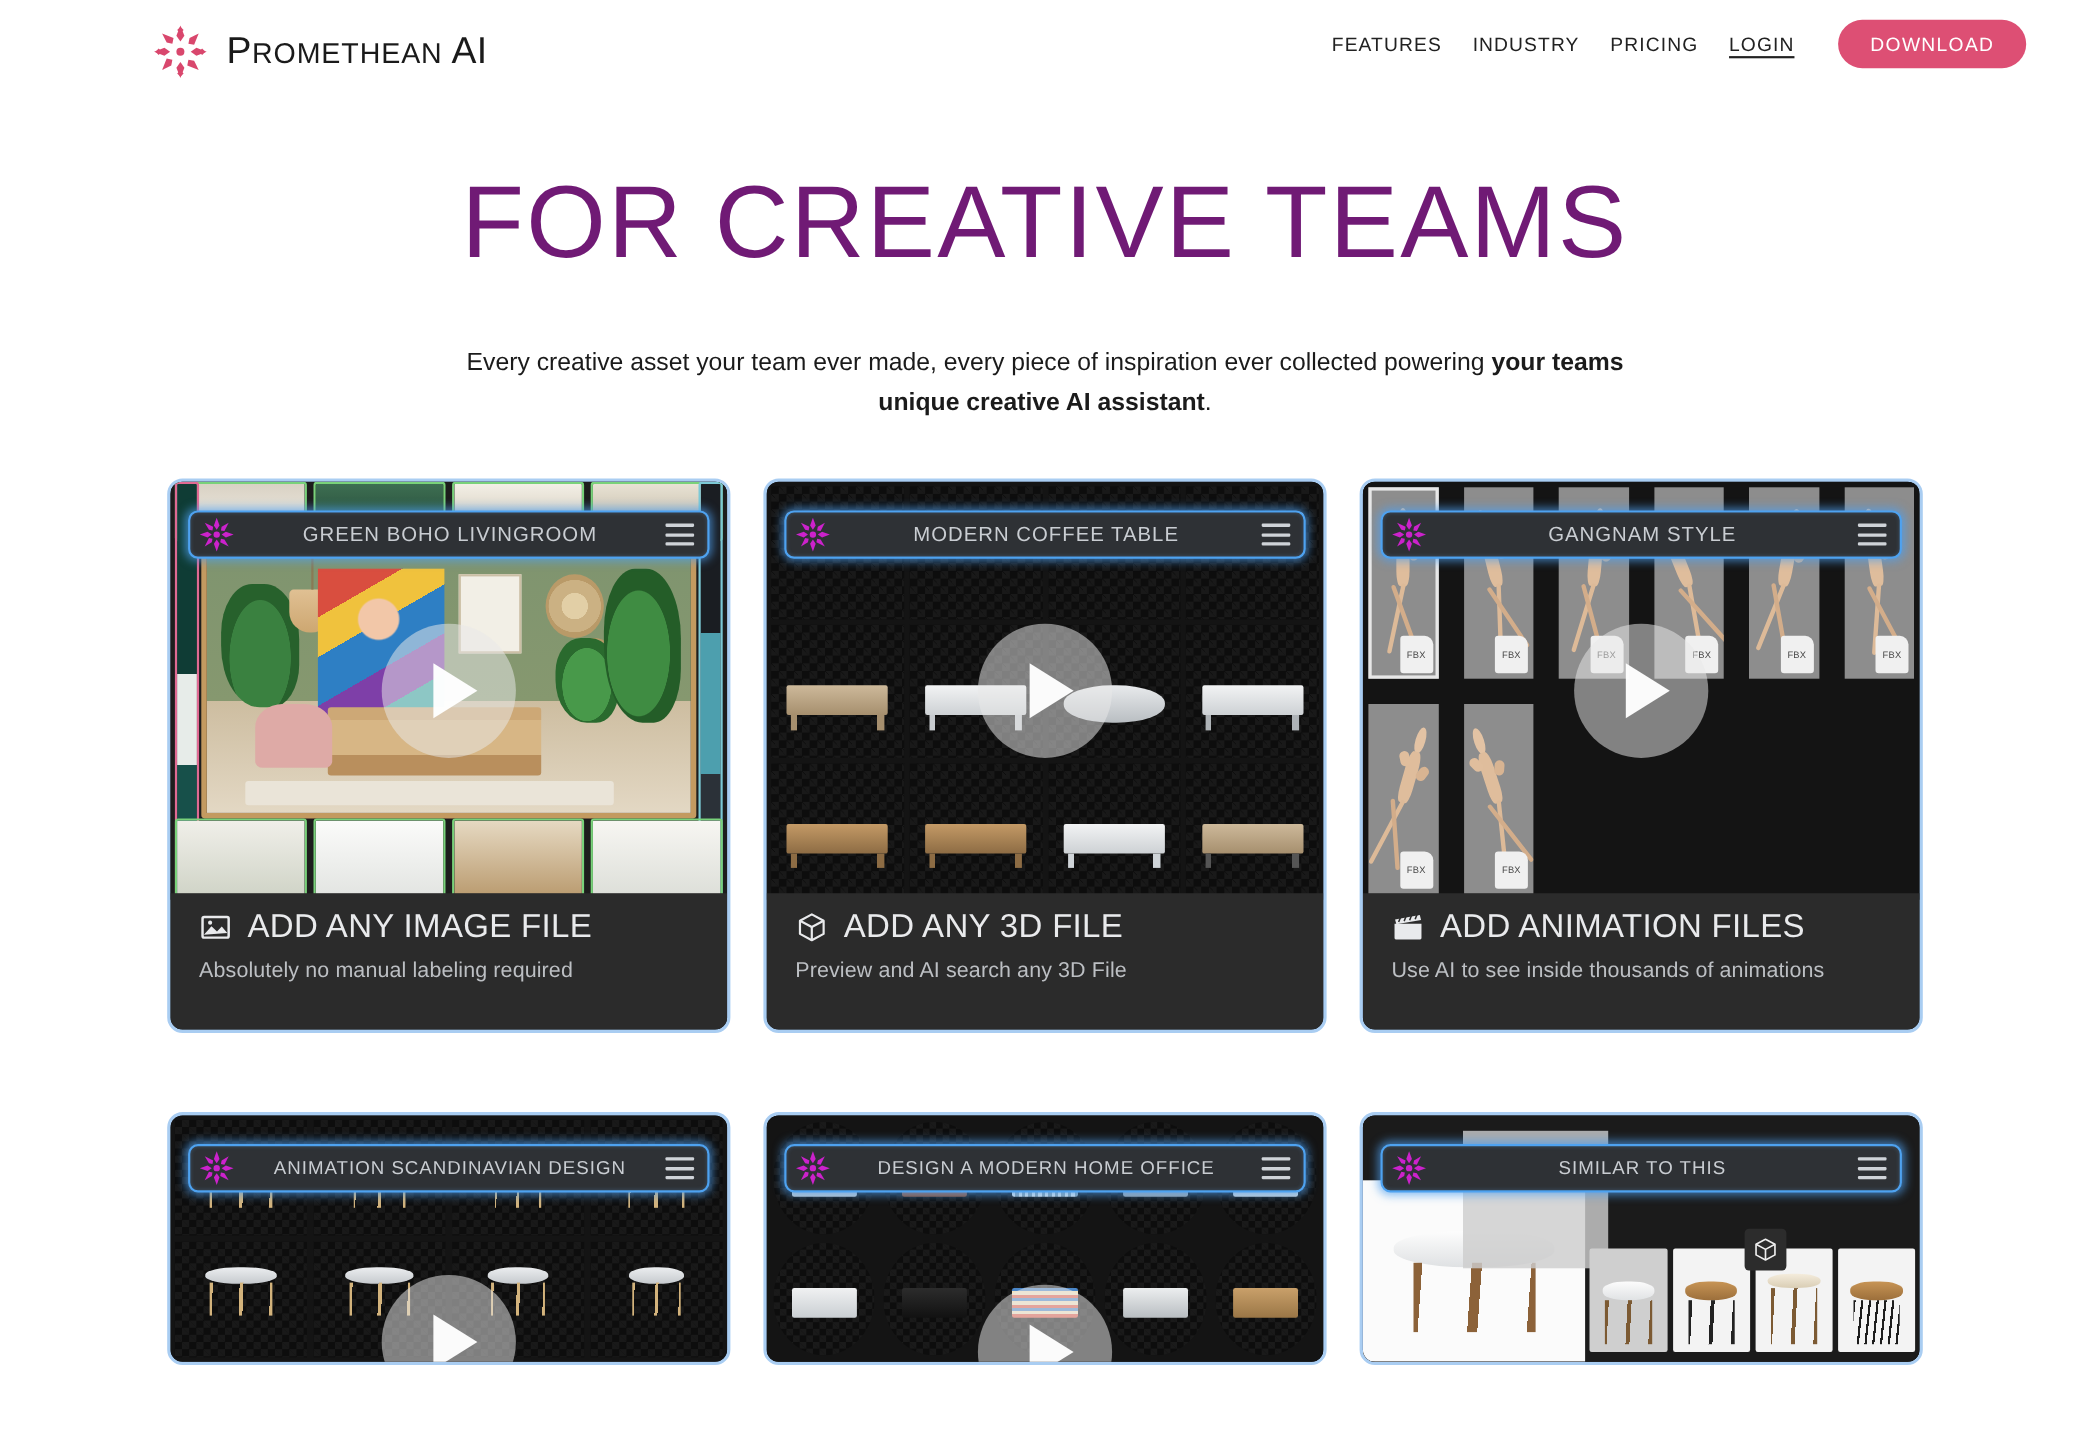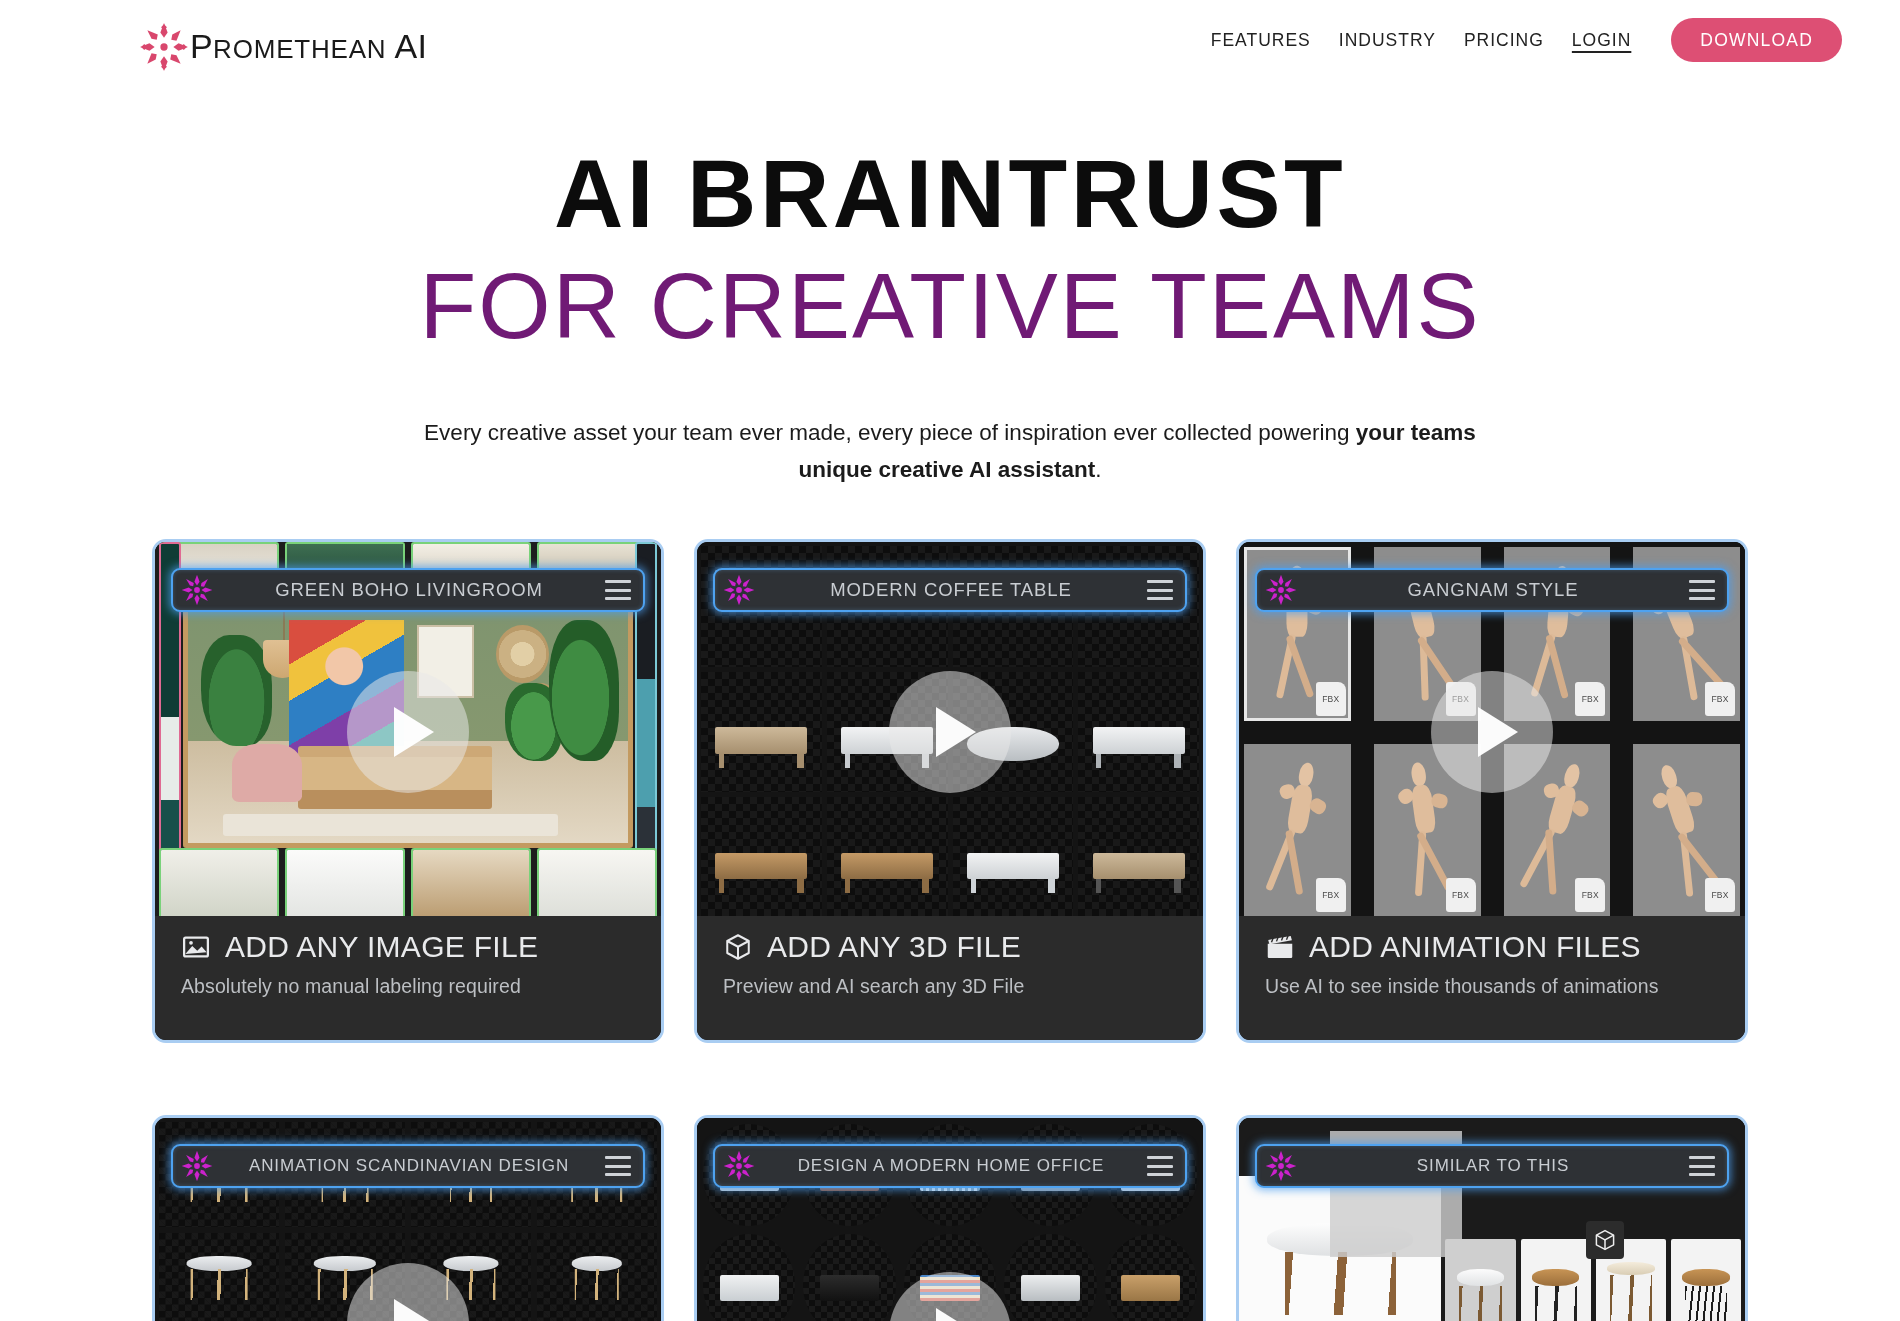--- a/index.html
+++ b/index.html
@@ -19,20 +19,21 @@
     width: 1900px;
     height: 80px;
     display: flex;
     align-items: center;
     padding: 0 58px 0 138px;
   }
 
   .brand {
     display: flex;
     align-items: center;
+    gap: 16px;
     cursor: pointer;
     margin-top: 13px;
   }
 
   .brand-mark {
     width: 52px;
     height: 52px;
     position: relative;
     flex: 0 0 auto;
   }
@@ -291,21 +292,21 @@
   .f-tan  { background: linear-gradient(180deg,#cdb99a,#a68f6e); border-radius:2px; }
   .f-wht  { background: linear-gradient(180deg,#f2f3f4,#cdd1d4); border-radius:2px; }
   .f-wood { background: linear-gradient(180deg,#c49a66,#8d6c44); border-radius:2px; }
   .f-grey { background: linear-gradient(180deg,#e8eaec,#b9bec2); border-radius:2px; }
   .f-legs::after{ content:""; position:absolute; left:4%; right:4%; top:100%; height:52%;
     background: linear-gradient(90deg, currentColor 0 6%, transparent 6% 92%, currentColor 92% 100%); }
   .f-oval { border-radius:48%; }
 
   
   .animgrid { position:absolute; inset:0; display:grid;
-    grid-template-columns: repeat(4,1fr); grid-template-rows: repeat(2,1fr); gap:23px; padding:5px; }
+    grid-template-columns: repeat(6,1fr); grid-template-rows: repeat(2,1fr); gap:23px; padding:5px; }
   .anim-cell { position:relative; background:#8d8d8d; overflow:hidden; }
   .anim-cell.sel { outline:3px solid #e7e7e7; outline-offset:-3px; }
   .figure { position:absolute; left:50%; top:50%; transform:translate(-50%,-50%); width:46%; height:82%; }
   .figure .head { position:absolute; left:34%; top:2%; width:30%; height:17%; background:#e3c3a4; border-radius:50% 50% 46% 46%; }
   .figure .torso{ position:absolute; left:28%; top:18%; width:42%; height:34%; background:#dfbd9c; border-radius:32% 32% 28% 28%; }
   .figure .armA { position:absolute; left:2%;  top:20%; width:30%; height:10%; background:#e0be9d; border-radius:6px; transform:rotate(-28deg); }
   .figure .armB { position:absolute; right:0%; top:26%; width:32%; height:10%; background:#d8b492; border-radius:6px; transform:rotate(22deg); }
   .figure .legA { position:absolute; left:20%; top:50%; width:15%; height:46%; background:#ddba98; border-radius:6px; transform:rotate(12deg); }
   .figure .legB { position:absolute; left:48%; top:50%; width:15%; height:46%; background:#d3ad8a; border-radius:6px; transform:rotate(-20deg); }
   .fbx-badge { position:absolute; right:5px; bottom:5px; width:30px; height:34px;
@@ -392,21 +393,20 @@
     <a class="nav-link" href="#">FEATURES</a>
     <a class="nav-link" href="#">INDUSTRY</a>
     <a class="nav-link" href="#">PRICING</a>
     <a class="nav-link underlined" href="#">LOGIN</a>
     <button class="btn-download">DOWNLOAD</button>
   </nav>
 
 </header>
 
 <section class="hero">
-  <h1 class="hero-line-1">AI BRAINTRUST</h1>
   <h2 class="hero-line-2">FOR CREATIVE TEAMS</h2>
   <p class="hero-sub"><span>Every creative asset your team ever made, every piece of inspiration ever collected powering </span><b>your teams unique creative AI assistant</b><span>.</span></p>
 </section>
 
 <section class="card-grid">
 
   <article class="card">
     <div class="card-media">
       <div class="mock boho-wrap">
         <div class="boho-strip boho-top">

